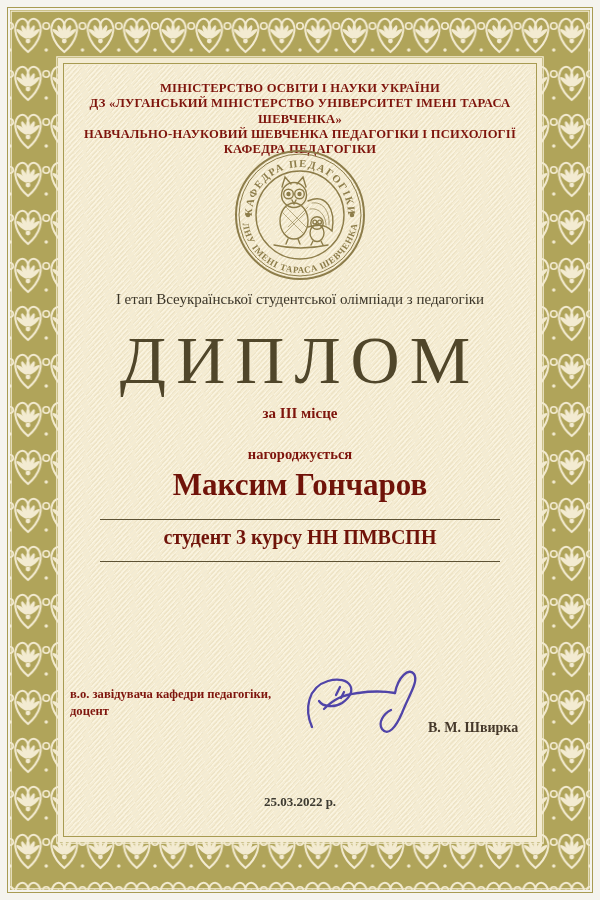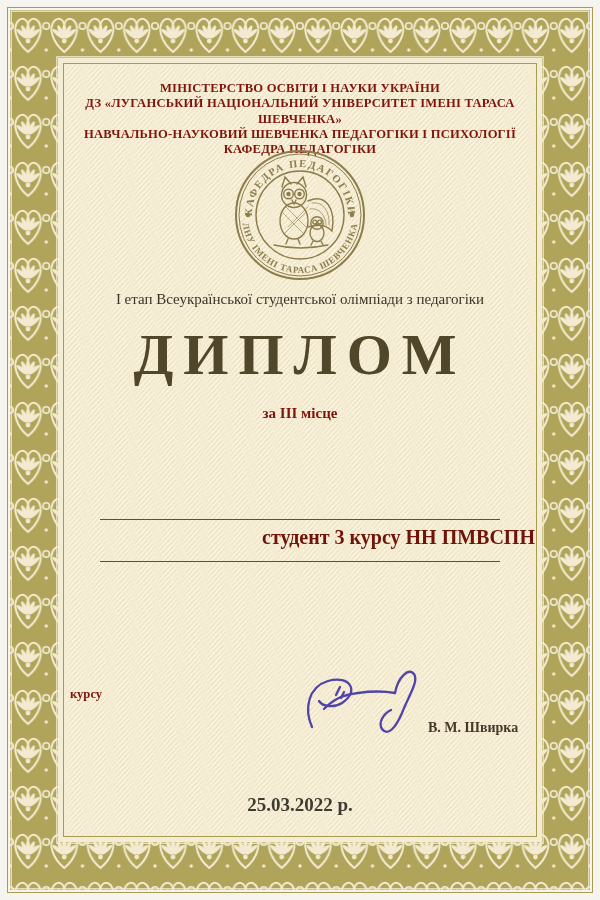--- a/index.html
+++ b/index.html
@@ -17,32 +17,32 @@
     background:
       repeating-linear-gradient(-50deg, rgba(176,160,106,0.10) 0 1.2px, rgba(176,160,106,0) 1.2px 3.4px),
       repeating-linear-gradient(-44deg, rgba(255,252,240,0.45) 0 1.4px, rgba(255,252,240,0) 1.4px 3.8px),
       #f5ecd2;
   }
   .abs{position:absolute;}
   .center{left:0; right:0; text-align:center;}
   .header-block{top:16px; color:#7e140c; font-weight:bold; font-size:12.6px; line-height:1.22; letter-spacing:0.2px;}
   .seal-wrap{left:160px; top:75px; width:150px; height:150px;}
   .event-line{top:226px; color:#3b3528; font-weight:normal; font-size:15px;}
-  .title{top:258px; color:#50462a; font-weight:bold; font-size:58px; letter-spacing:10px; line-height:1.1;}
+  .title{top:258px; color:#50462a; font-weight:normal; font-size:68px; letter-spacing:10px; line-height:1.1;}
   .place-line{top:340px; color:#7e140c; font-weight:bold; font-size:15px;}
   .awarded{top:381px; color:#7e140c; font-weight:bold; font-size:14.5px;}
   .name{top:402px; color:#701309; font-weight:bold; font-size:31px;}
   .rule{height:0; border-top:1.5px solid #5c5134; left:35px; width:400px;}
   .rule1{top:454px;}
   .rule2{top:496px;}
-  .role{top:461px; color:#701309; font-weight:bold; font-size:20px;text-align:right;}
+  .role{top:461px; color:#701309; font-weight:bold; font-size:20px;}
   .sig-block{left:5px; top:621px; color:#7e140c; font-weight:bold; font-size:12.6px; line-height:1.32;}
   .sig-svg{left:233px; top:600px;}
   .sig-name{left:363px; top:655px; color:#46392b; font-weight:bold; font-size:14px;}
-  .date-line{top:729px; color:#3e3b31; font-weight:bold; font-size:19px;}
+  .date-line{top:729px; color:#3e3b31; font-weight:bold; font-size:13px;}
   .seal-text{font-family:"Liberation Serif", serif; font-weight:bold; fill:#8d7d4a;}
 </style>
 </head>
 <body>
 
 <div class="page">
 
   <div class="outer-line"></div>
 
   <svg class="band-svg" width="580" height="880" viewBox="0 0 580 880" aria-hidden="true">
@@ -72,21 +72,21 @@
     <rect x="46.8" y="46.8" width="486.4" height="786.4" fill="none" stroke="#f3ebd1" stroke-width="1.2"></rect>
   </svg>
 
   <div class="panel"></div>
   <div class="inner-frame"></div>
 
   <div class="content">
 
     <div class="abs center header-block">
       <div>МІНІСТЕРСТВО ОСВІТИ І НАУКИ УКРАЇНИ</div>
-      <div>ДЗ «ЛУГАНСЬКИЙ НАЦІОНАЛЬНИЙ УНІВЕРСИТЕТ ІМЕНІ ТАРАСА ШЕВЧЕНКА»</div>
+      <div>ДЗ «ЛУГАНСЬКИЙ МІНІСТЕРСТВО УНІВЕРСИТЕТ ІМЕНІ ТАРАСА ШЕВЧЕНКА»</div>
       <div>НАВЧАЛЬНО-НАУКОВИЙ ШЕВЧЕНКА ПЕДАГОГІКИ І ПСИХОЛОГІЇ</div>
       <div>КАФЕДРА ПЕДАГОГІКИ</div>
     </div>
 
     <svg class="abs seal-wrap" viewBox="-75 -75 150 150" aria-hidden="true">
       <defs>
         <path id="arcTop" d="M -48 0 A 48 48 0 1 1 48 0"></path>
         <path id="arcBottom" d="M -58 0 A 58 58 0 1 0 58 0"></path>
       </defs>
       <g stroke="#8d7d4a" fill="none">
@@ -124,28 +124,31 @@
         <path d="M-12,24 l-2,5 M-2,24 l2,5 M13,26 l-2,4 M21,26 l2,4"></path>
       </g>
     </svg>
 
     <div class="abs center event-line">І етап Всеукраїнської студентської олімпіади з педагогіки</div>
 
     <div class="abs center title">ДИПЛОМ</div>
 
     <div class="abs center place-line">за ІІІ місце</div>
 
+    <div class="abs center awarded">нагороджується</div>
 
+    <div class="abs center name">Максим Гончаров</div>
     <div class="abs rule rule1"></div>
 
     <div class="abs center role">студент 3 курсу НН ПМВСПН</div>
     <div class="abs rule rule2"></div>
 
     <div class="abs sig-block">
-      <div>курсу</div>
+      <div>в.о. завідувача кафедри педагогіки,</div>
+      <div>доцент</div>
     </div>
 
     <svg class="abs sig-svg" width="135" height="85" viewBox="0 0 135 85" aria-hidden="true">
       <g fill="none" stroke="#5044a8" stroke-width="2.3" stroke-linecap="round">
         <path d="M14,62 C6,44 10,22 30,16 C52,10 62,26 44,38 C36,43 25,42 21,36"></path>
         <path d="M26,44 C36,34 44,30 60,28 C74,26 86,26 97,28"></path>
         <path d="M38,30 l4,-8 M43,33 l3,-6"></path>
         <path d="M97,28 C100,12 111,2 116,9 C121,16 111,30 104,48 C98,62 90,72 84,64 C80,58 85,49 93,45"></path>
       </g>
     </svg>

